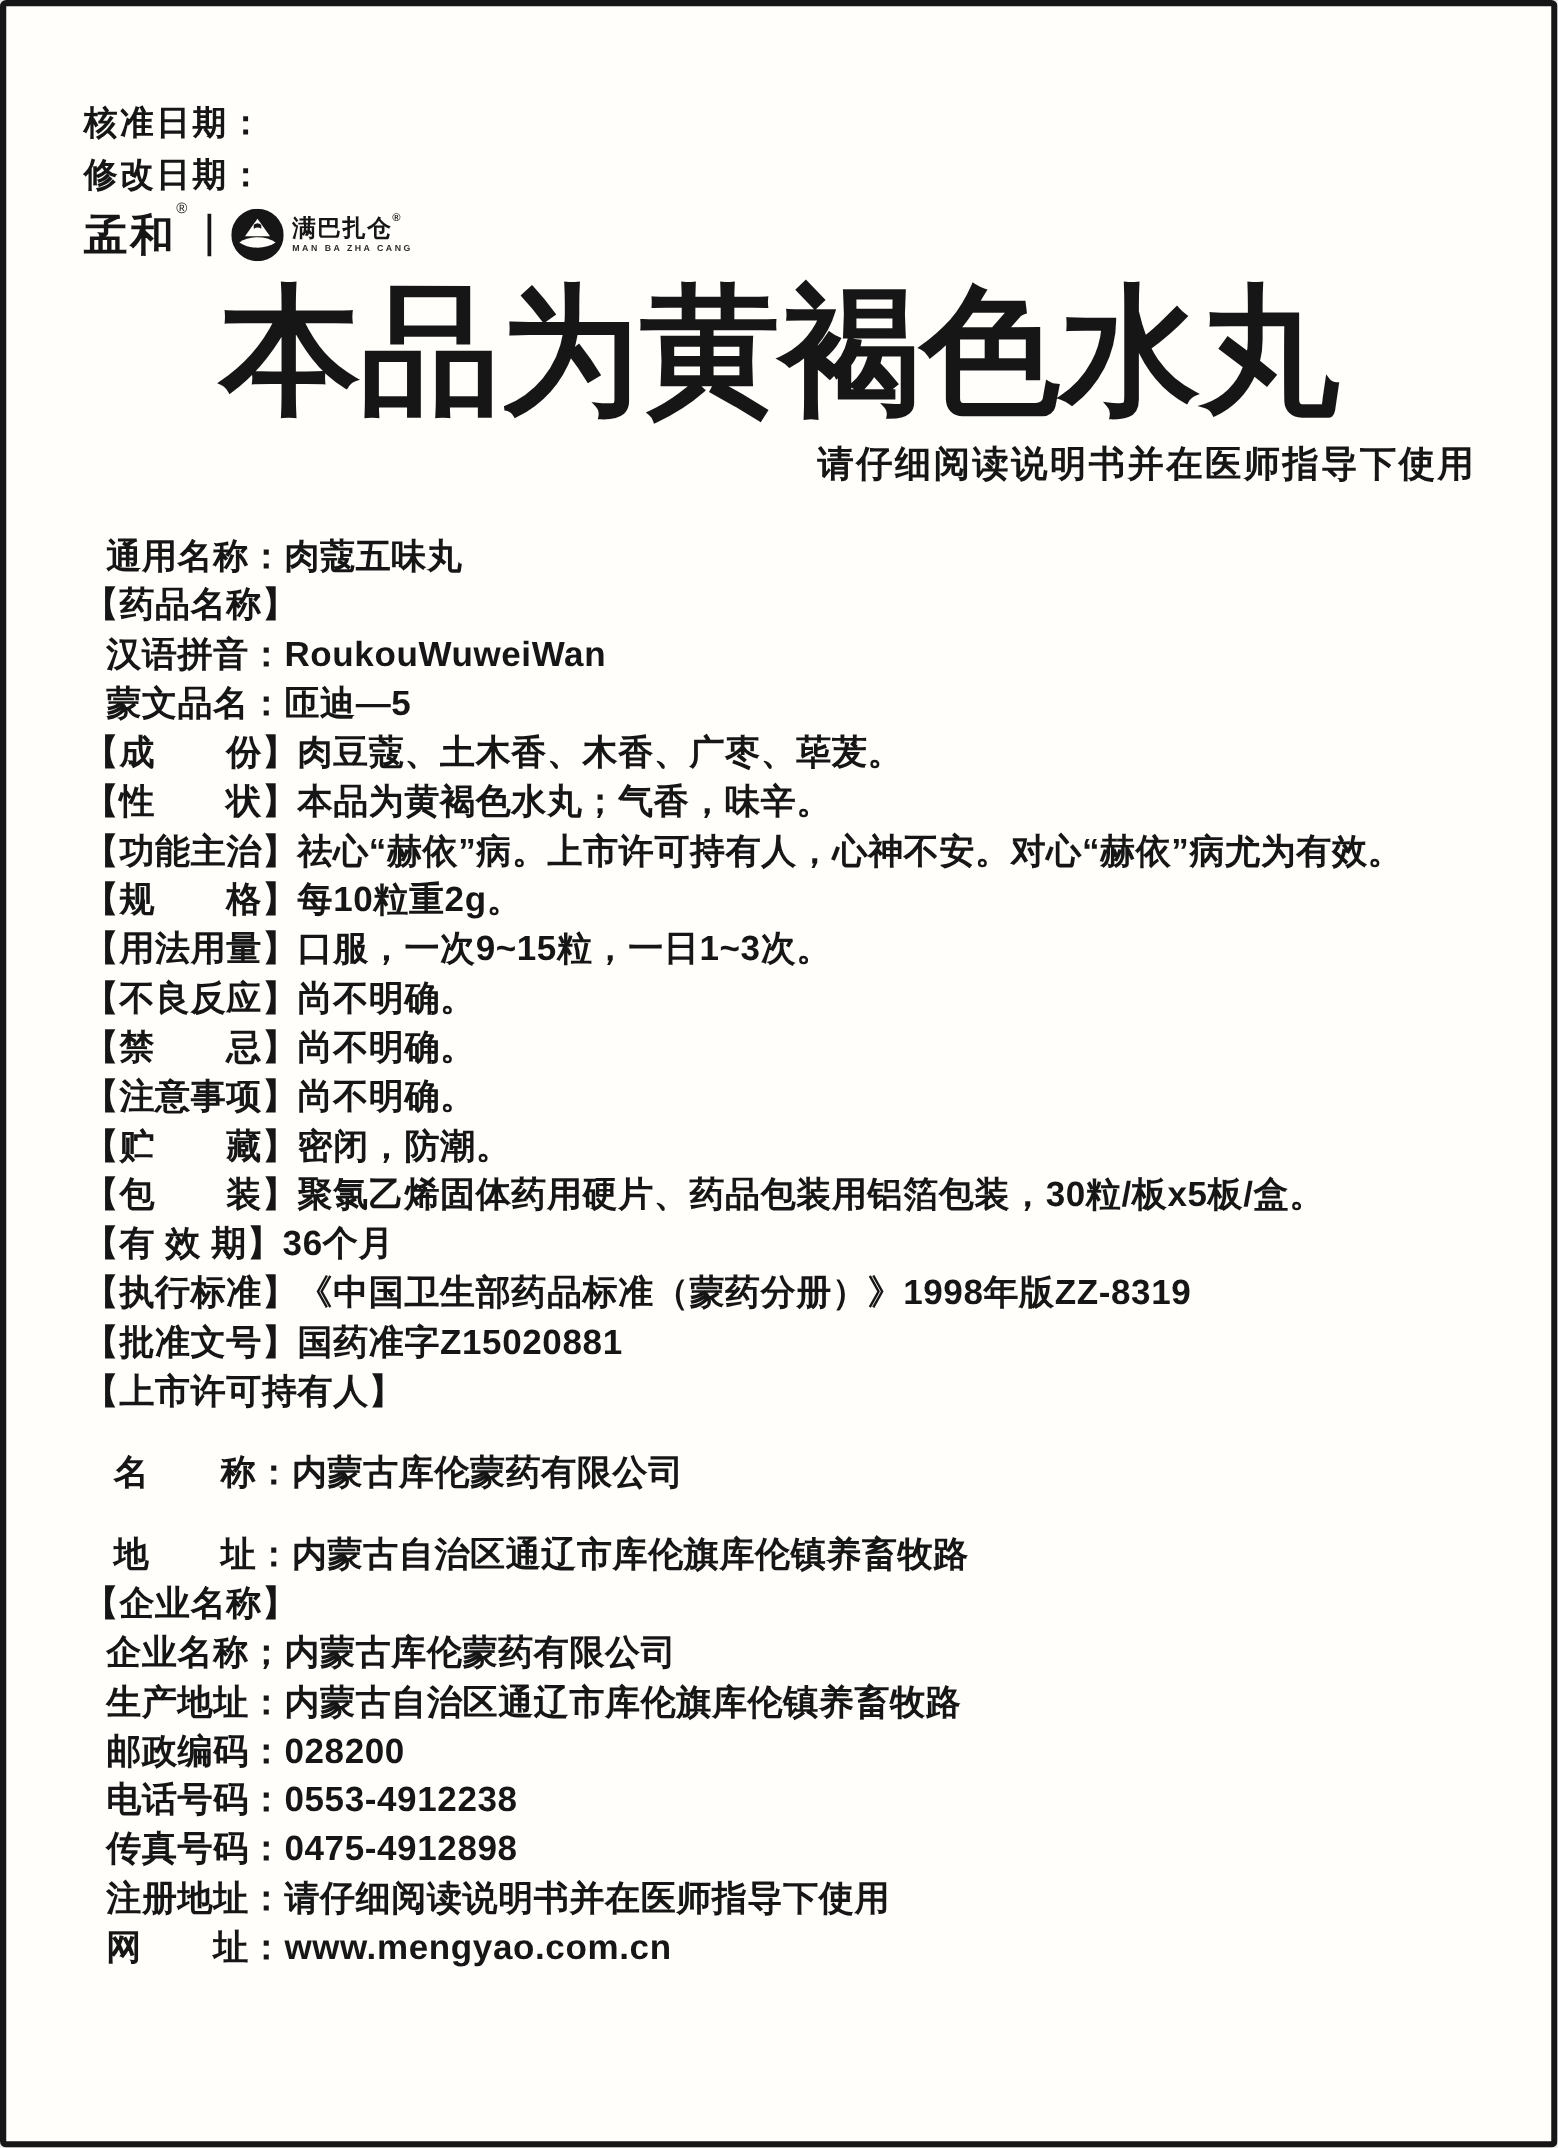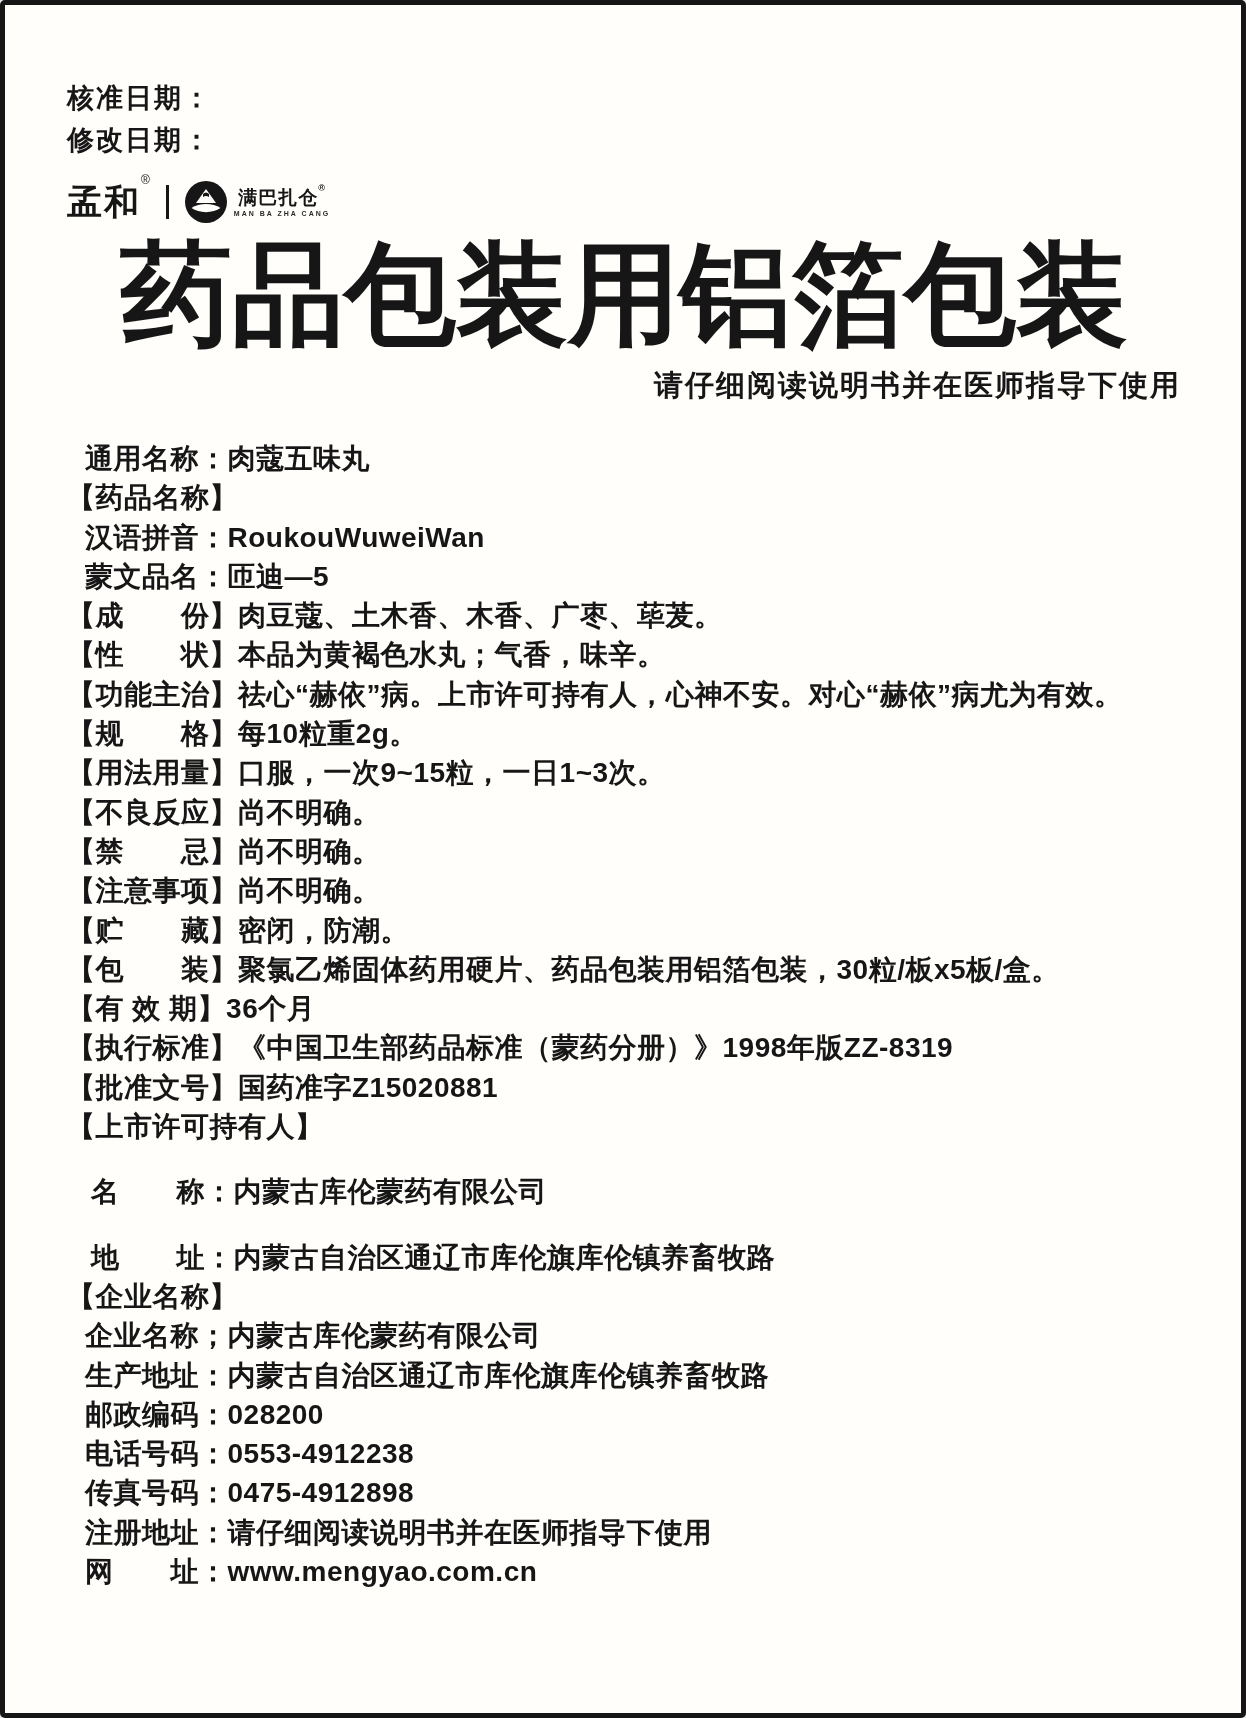--- a/index.html
+++ b/index.html
@@ -21,21 +21,21 @@
   }
   
   .dates {
     font-size: 27px;
     font-weight: 700;
     line-height: 42px;
     letter-spacing: 2px;
   }
   
   .brand-row {
-    margin-top: 15px;
+    margin-top: 1px;
     display: flex;
     align-items: center;
     height: 52px;
   }
   .brand-primary {
     font-size: 35px;
     font-weight: 800;
     letter-spacing: 2px;
   }
   .reg-mark {
@@ -55,21 +55,20 @@
     width: 42px;
     height: 42px;
     margin-right: 7px;
     flex: 0 0 auto;
   }
   .brand-secondary-wrap { line-height: 1; }
   .brand-secondary {
     font-size: 19px;
     font-weight: 800;
     letter-spacing: 1px;
-    text-align: center;
   }
   .brand-secondary-latin {
     font-size: 7px;
     font-weight: 700;
     letter-spacing: 2px;
     margin-top: 3px;
     color: #2a2a2a;
   }
   .reg-mark-sm {
     font-size: 9px;
@@ -127,21 +126,21 @@
         <path d="M11 22 L21 8 L26 15 L31 22 Z" fill="#fffefb"></path>
         <path d="M18 13 Q21 10 24 13 L24 16 Q21 14 18 16 Z" fill="#161616"></path>
         <path d="M6.5 27 C14 21.5 28 21.5 35.5 27 C28 32.5 14 32.5 6.5 27 Z" fill="#fffefb"></path>
       </svg>
       <span class="brand-secondary-wrap">
         <div class="brand-secondary"><span>满巴扎仓</span><span class="reg-mark-sm">®</span></div>
         <div class="brand-secondary-latin">MAN BA ZHA CANG</div>
       </span>
     </div>
 
-    <div class="title">药品包装用铝箔包装</div>
+    <div class="title">本品为黄褐色水丸</div>
     <div class="subtitle">请仔细阅读说明书并在医师指导下使用</div>
 
     <div class="body-text">
       <div class="line indent">通用名称：肉蔻五味丸</div>
       <div class="line">【药品名称】</div>
       <div class="line indent">汉语拼音：RoukouWuweiWan</div>
       <div class="line indent">蒙文品名：匝迪—5</div>
       <div class="line">【成　　份】肉豆蔻、土木香、木香、广枣、荜茇。</div>
       <div class="line">【性　　状】本品为黄褐色水丸；气香，味辛。</div>
       <div class="line">【功能主治】祛心“赫依”病。上市许可持有人，心神不安。对心“赫依”病尤为有效。</div>

